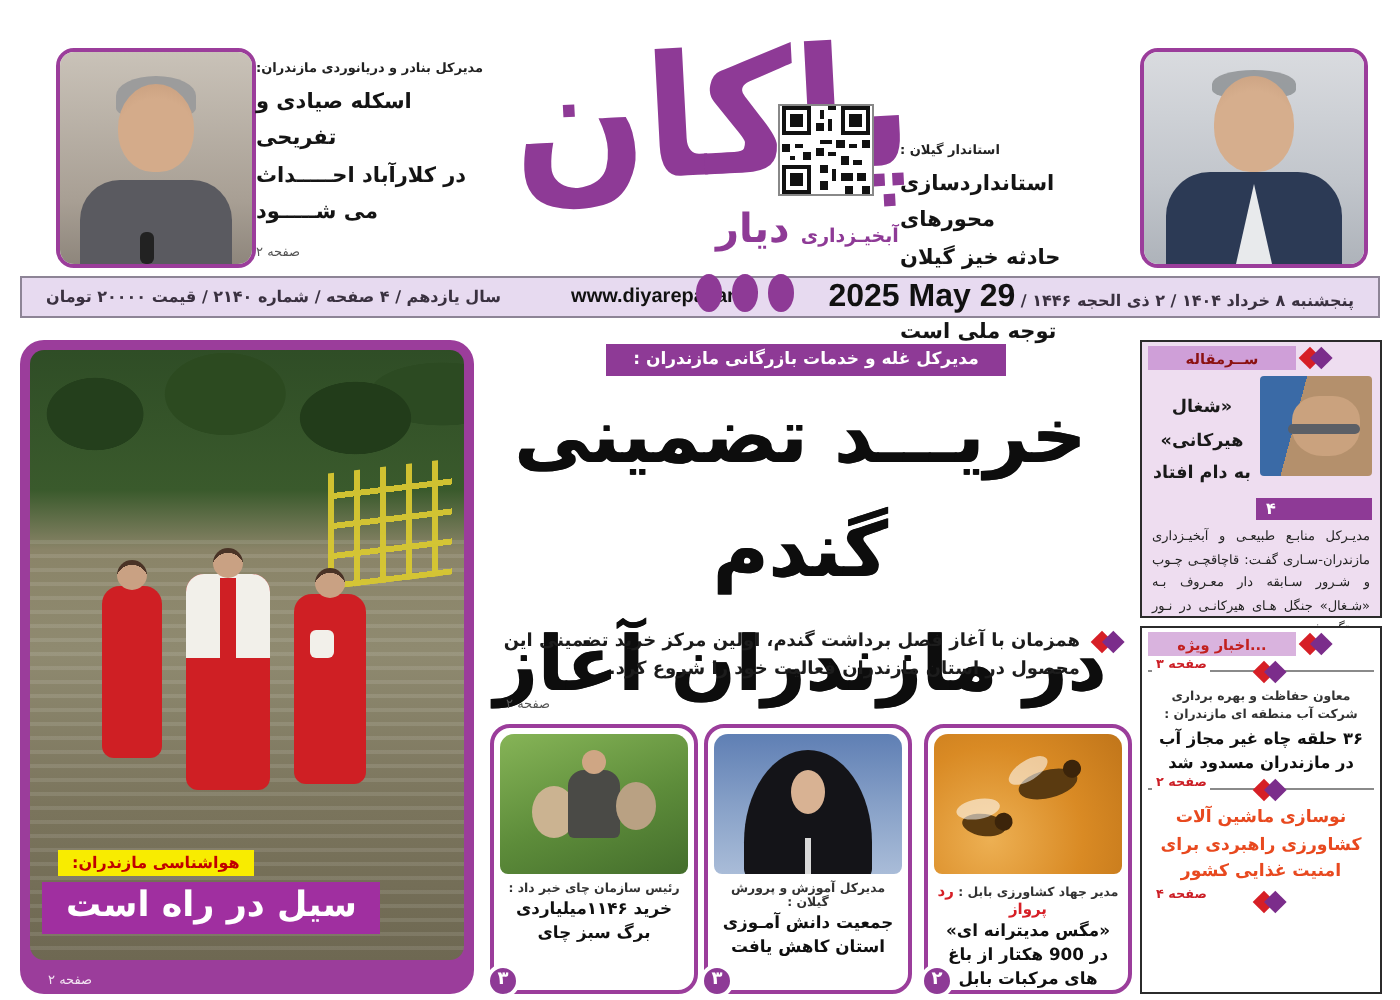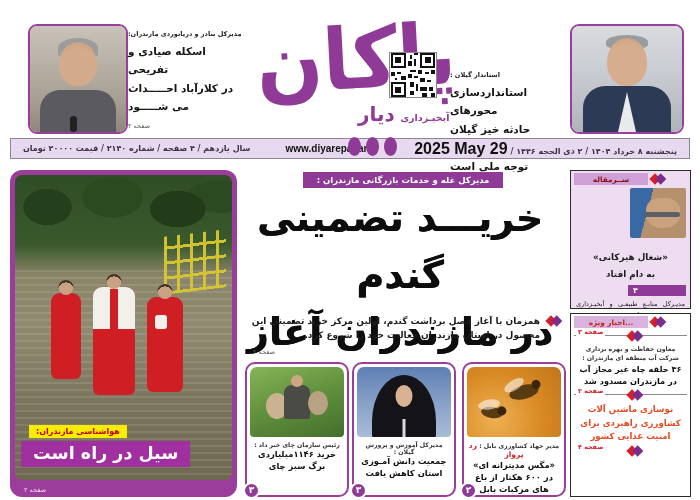--- a/index.html
+++ b/index.html
@@ -120,21 +120,21 @@
   .fly::before { content:""; position:absolute; left:-4px; top:-7px; width:22px; height:10px; background:rgba(255,255,255,.55); border-radius:50%; transform:rotate(-18deg); }
   .fly::after { content:""; position:absolute; right:-3px; top:-2px; width:9px; height:9px; background:#3c240a; border-radius:50%; }
   .fly-1 { left:42px; top:18px; transform:rotate(-14deg); }
   .fly-2 { left:14px; top:40px; width:22px; height:11px; transform:rotate(8deg); }
 
   
   .editorial { position:absolute; left:570px; top:170px; width:121px; height:139px; background:#eeddf0; border:1px solid #2b2b2b; }
   .box-head { display:flex; direction:ltr; align-items:center; gap:3px; padding:2px 3px 0; }
   .box-head .label { width:74px; font-size:7.3px; font-weight:bold; color:#8b1111; background:#cf9fd8; text-align:center; padding:1.5px 0; }
   .sp-head .label { background:#d9b3de; color:#c2201f; }
-  .ed-row { display:flex; gap:3px; padding:3px 4px 0;flex-direction:column; }
+  .ed-row { display:flex; gap:3px; padding:3px 4px 0; }
   .ed-photo { flex:none; width:56px; height:50px; border-radius:2px; overflow:hidden; position:relative;
     background:linear-gradient(105deg,#3a6aa6 0 34%,#b4906c 34% 100%); }
   .ed-photo .hand { position:absolute; left:16px; top:10px; width:34px; height:30px; background:#caa27e; border-radius:40% 40% 45% 45%; }
   .ed-photo .cuff { position:absolute; left:14px; top:24px; width:36px; height:5px; background:#5b5f66; border-radius:3px; }
   .ed-titles { flex:1; text-align:center; padding-top:8px; }
   .ed-titles .t { font-size:8.8px; font-weight:bold; color:#1a1a1a; line-height:1.9; }
   .ed-strip { margin:3px 4px 0; width:58px; background:#8e3a96; color:#fff; font-size:8px; font-weight:bold; padding:0 5px; direction:ltr; text-align:left; line-height:11px; }
   .ed-body { padding:3px 5px 0; font-size:6.5px; color:#242424; text-align:justify; line-height:1.78; }
   .ed-more { padding:1px 5px 2px; font-size:6.8px; font-weight:bold; color:#111; }
 
@@ -310,21 +310,21 @@
   <div class="story-box sb-3">
     <div class="sb-photo ph-insect">
       <div class="fly fly-1"></div>
       <div class="fly fly-2"></div>
     </div>
     <div class="sb-caption">
       <div class="kicker">
         <span>مدیر جهاد کشاورزی بابل :</span>
         <span class="flag">رد پرواز</span>
       </div>
-      <div class="title">«مگس مدیترانه ای» در ۶۰۰ هکتار از باغ های مرکبات بابل</div>
+      <div class="title">«مگس مدیترانه ای» در 900 هکتار از باغ های مرکبات بابل</div>
     </div>
     <div class="sb-badge">۲</div>
   </div>
 
   <div class="editorial">
     <div class="box-head">
       <span class="label">ســرمقاله</span>
       <span class="dmd-inline"></span>
     </div>
     <div class="ed-row">

